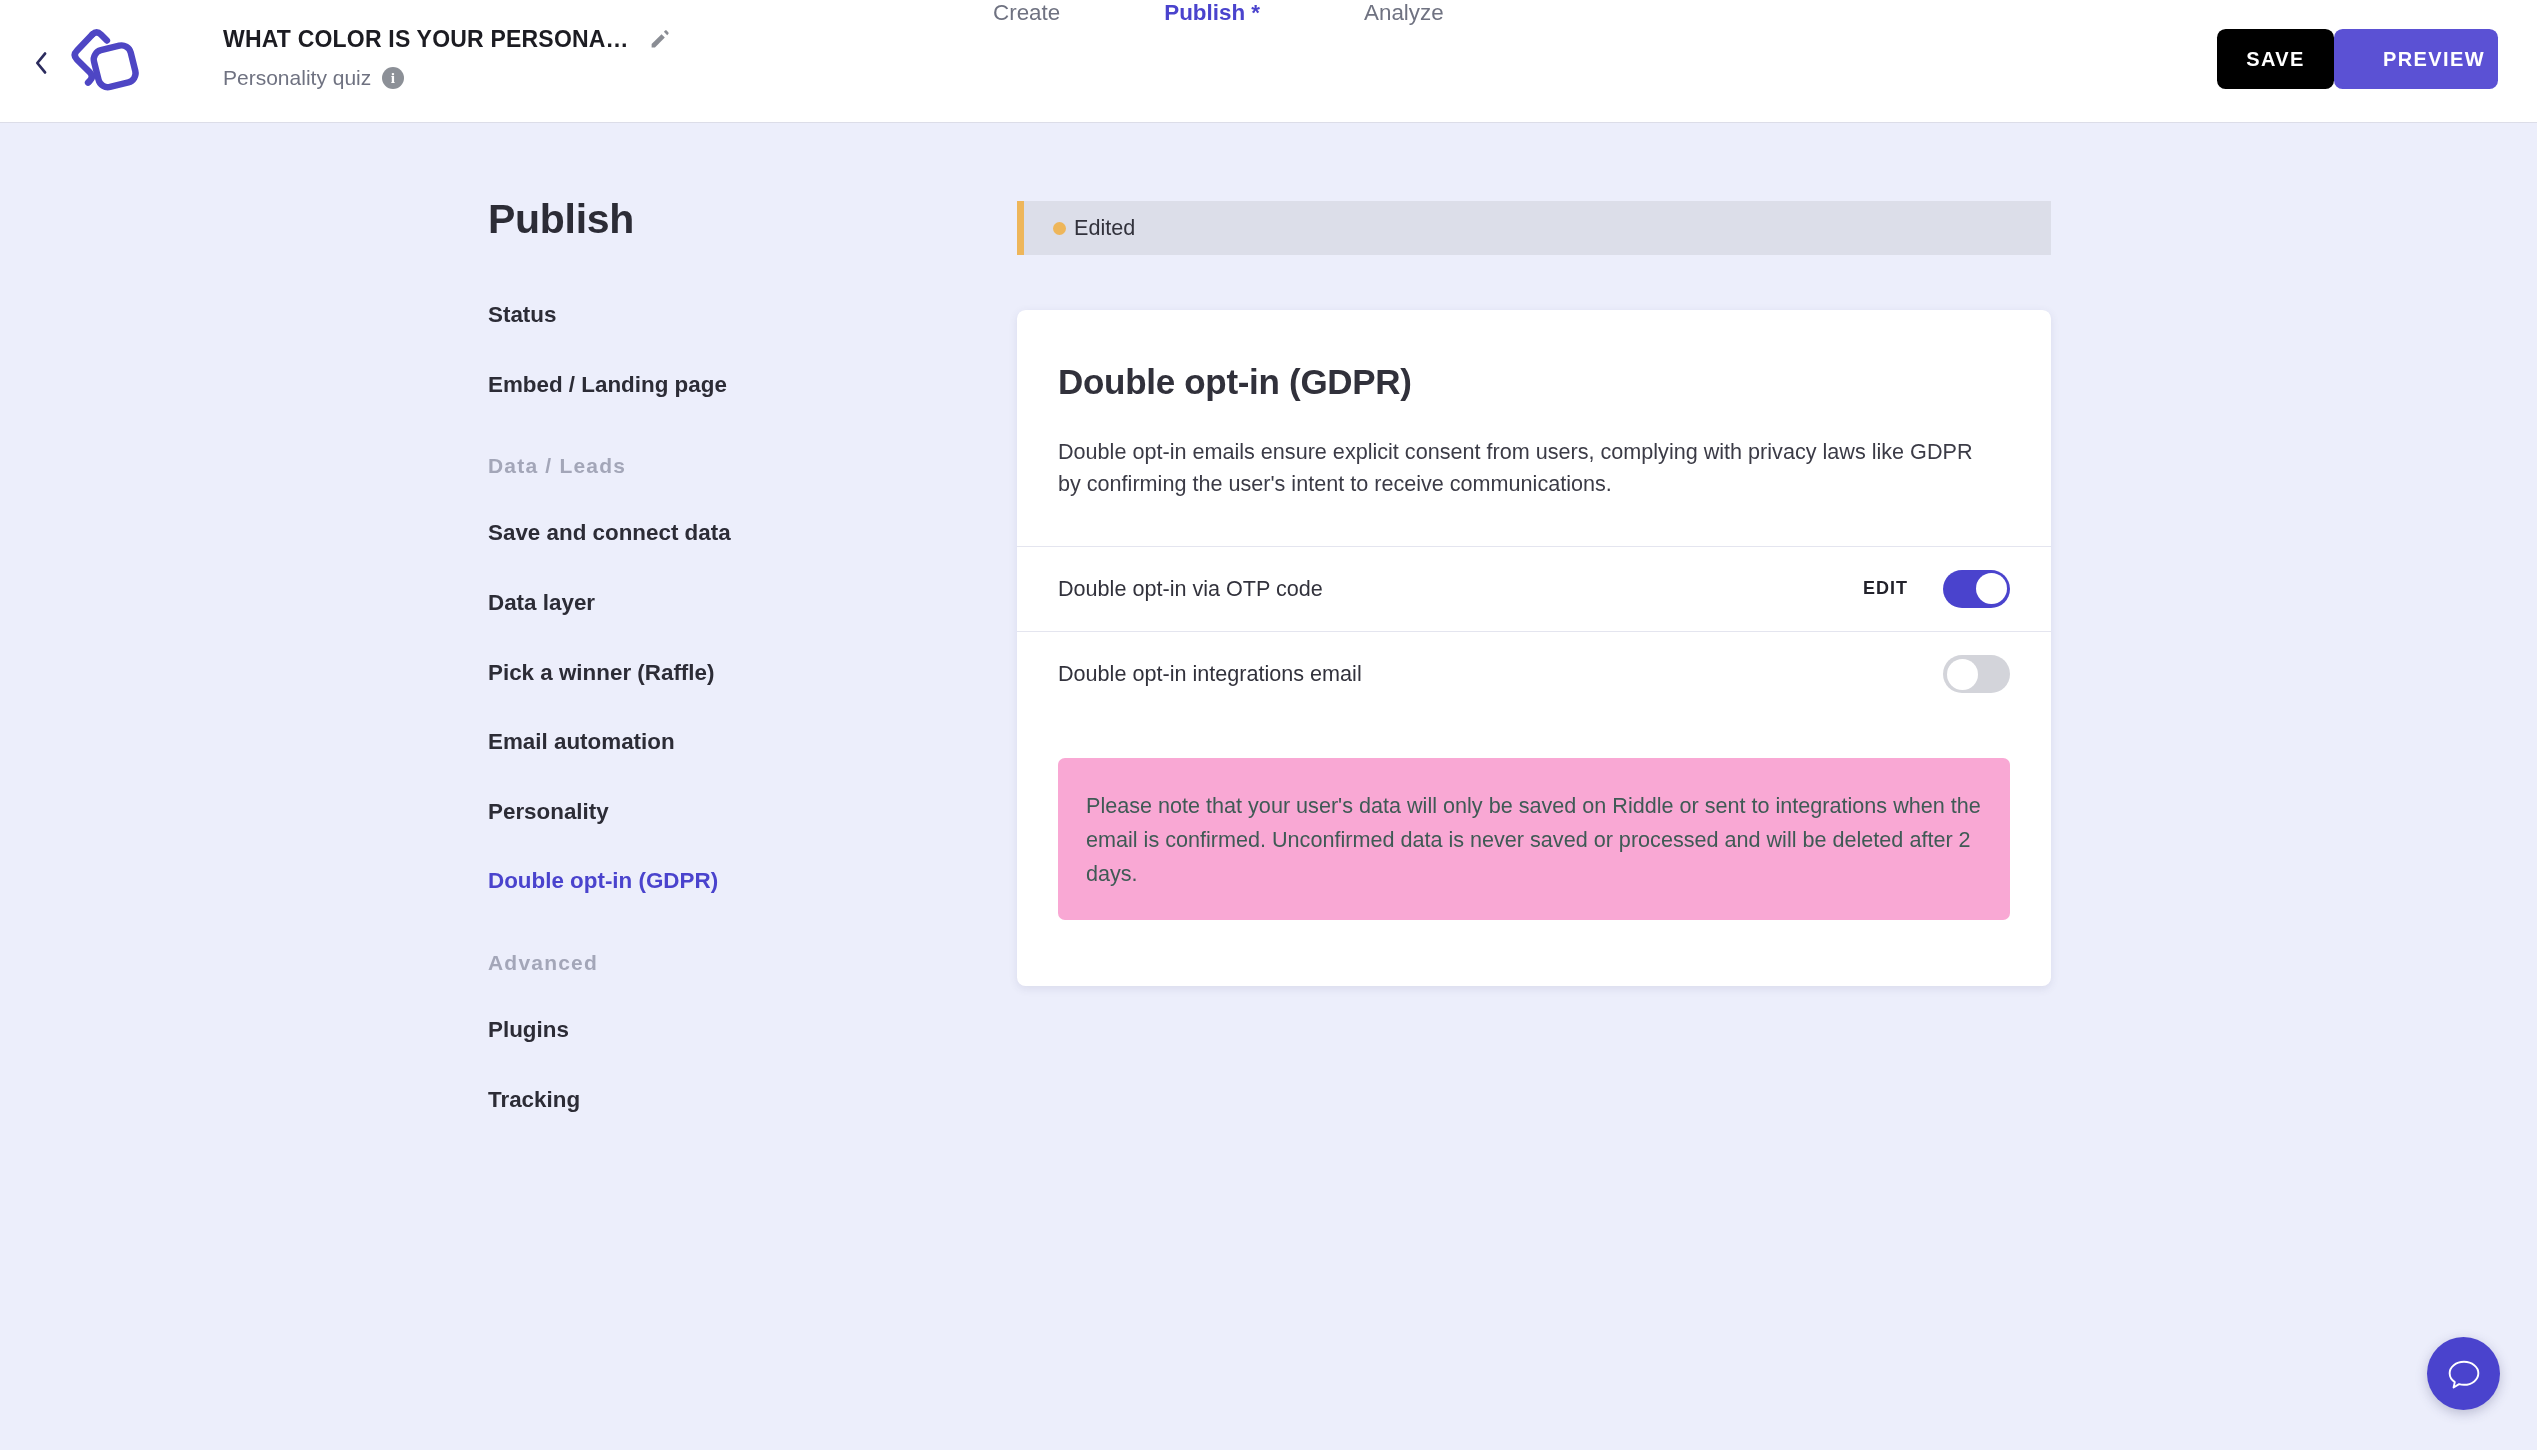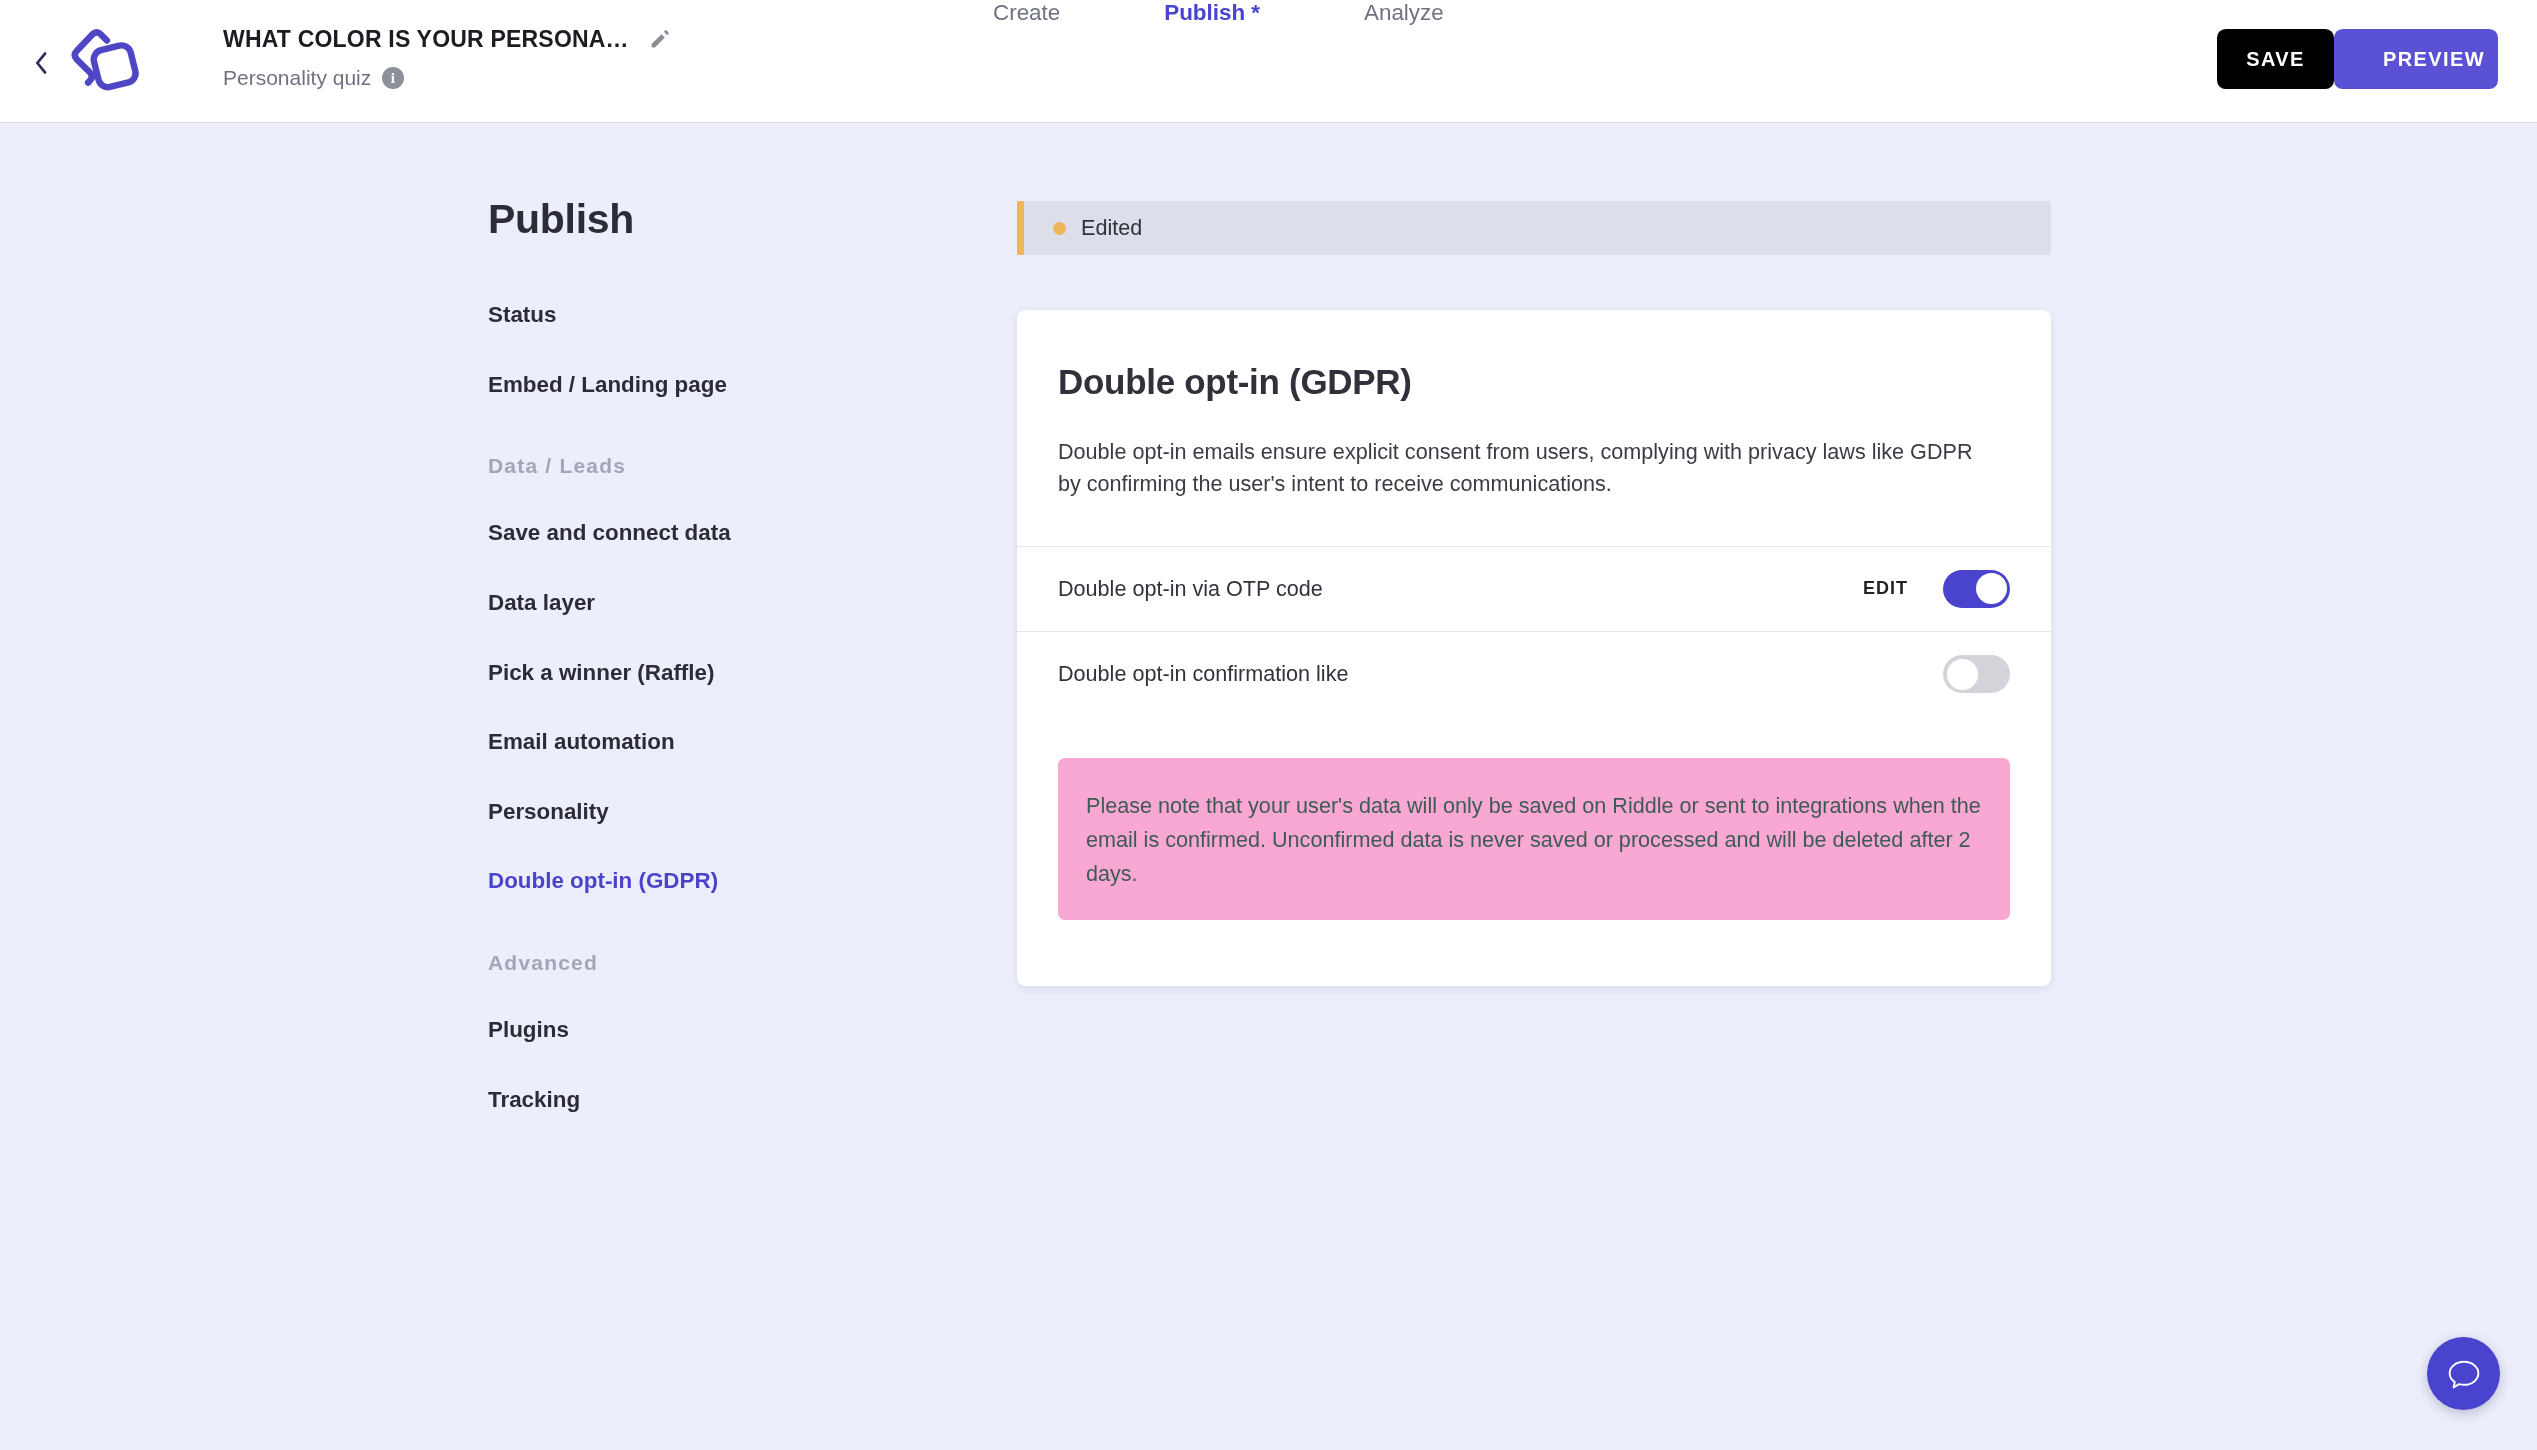--- a/index.html
+++ b/index.html
@@ -191,21 +191,21 @@
     width: 1034px;
   }
 
   .status-banner {
     height: 54px;
     background: #dcdee9;
     border-left: 7px solid #eeb65a;
     display: flex;
     align-items: center;
     padding-left: 29px;
-    gap: 15px;
+    gap: 8px;
   }
   .status-dot {
     width: 13px; height: 13px;
     border-radius: 50%;
     background: #eeb65a;
     flex-shrink: 0;
   }
   .status-text {
     font-size: 21.6px;
     color: #32323c;
@@ -387,21 +387,21 @@
 
       <div class="toggle-row">
         <span class="toggle-label">Double opt-in via OTP code</span>
         <span class="edit-link">EDIT</span>
         <span class="switch on">
           <span class="knob"></span>
         </span>
       </div>
 
       <div class="toggle-row last">
-        <span class="toggle-label">Double opt-in confirmation like</span>
+        <span class="toggle-label">Double opt-in integrations email</span>
         <span class="switch off">
           <span class="knob"></span>
         </span>
       </div>
 
       <div class="note-wrap">
         <div class="note">Please note that your user's data will only be saved on Riddle or sent to integrations when the email is confirmed. Unconfirmed data is never saved or processed and will be deleted after 2 days.</div>
       </div>
 
     </div>

